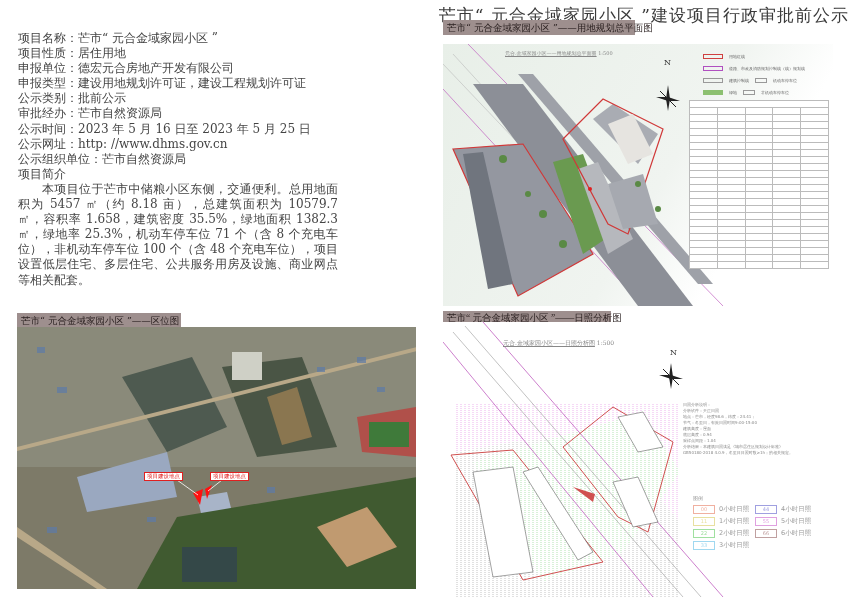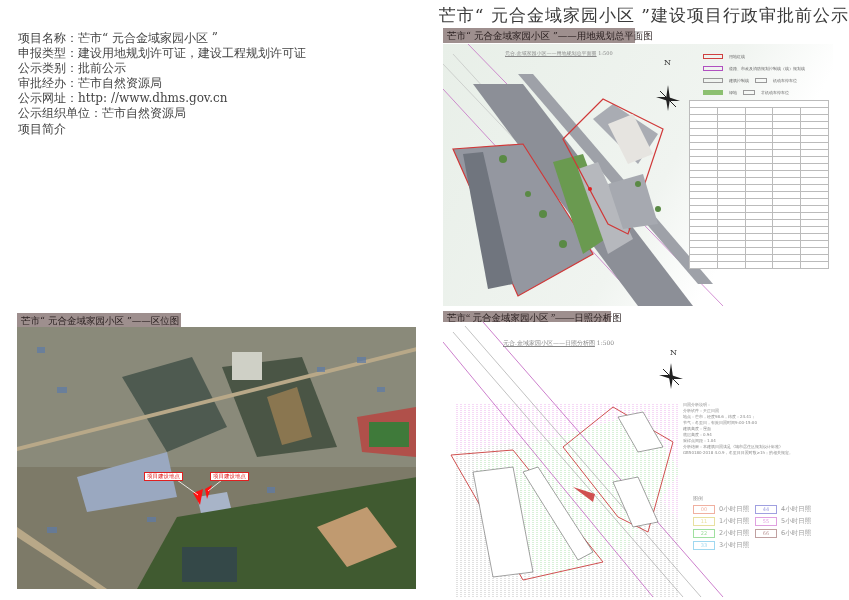--- a/index.html
+++ b/index.html
@@ -37,29 +37,33 @@
   .sun-legend .box { width: 22px; height: 9px; border: 1px solid; font-size: 5px; text-align: center; line-height: 7px; }
   .sun-notes { position: absolute; left: 240px; top: 80px; font-size: 4px; line-height: 6px; color: #888; width: 150px; font-family: "DejaVu Sans", sans-serif; }
 </style>
 </head>
 <body>
 
 <div class="title">芒市“ 元合金域家园小区 ”建设项目行政审批前公示</div>
 
 <div class="info">
   <div class="row"><span>项目名称：</span><span>芒市“ 元合金域家园小区 ”</span></div>
+  <div class="row"><span>项目性质：</span><span>居住用地</span></div>
+  <div class="row"><span>申报单位：</span><span>德宏元合房地产开发有限公司</span></div>
   <div class="row"><span>申报类型：</span><span>建设用地规划许可证，建设工程规划许可证</span></div>
   <div class="row"><span>公示类别：</span><span>批前公示</span></div>
   <div class="row"><span>审批经办：</span><span>芒市自然资源局</span></div>
+  <div class="row"><span>公示时间：</span><span>2023 年 5 月 16 日至 2023 年 5 月 25 日</span></div>
   <div class="row"><span>公示网址：</span><span>http: //www.dhms.gov.cn</span></div>
   <div class="row"><span>公示组织单位：</span><span>芒市自然资源局</span></div>
   <div class="row">项目简介</div>
+  <div class="para">本项目位于芒市中储粮小区东侧，交通便利。总用地面积为 5457 ㎡（约 8.18 亩），总建筑面积为 10579.7 ㎡，容积率 1.658，建筑密度 35.5%，绿地面积 1382.3 ㎡，绿地率 25.3%，机动车停车位 71 个（含 8 个充电车位），非机动车停车位 100 个（含 48 个充电车位），项目设置低层住宅、多层住宅、公共服务用房及设施、商业网点等相关配套。</div>
 </div>
 
-<div class="panel-head" style="left:443px; top:28px; width:192px;">芒市“ 元合金域家园小区 ”——用地规划总平面图</div>
+<div class="panel-head" style="left:443px; top:20px; width:192px;">芒市“ 元合金域家园小区 ”——用地规划总平面图</div>
 <div class="sitemap">
   <svg width="390" height="262" viewBox="0 0 390 262">
     <line x1="0" y1="20" x2="230" y2="262" stroke="#bbb" stroke-width="0.6"></line>
     <line x1="10" y1="10" x2="240" y2="262" stroke="#bbb" stroke-width="0.6"></line>
     <line x1="0" y1="45" x2="200" y2="262" stroke="#c060c0" stroke-width="0.7"></line>
     <line x1="25" y1="0" x2="280" y2="262" stroke="#c060c0" stroke-width="0.7"></line>
     <polygon points="30,40 80,40 250,262 195,262" fill="#8c8f97"></polygon>
     <polygon points="75,30 90,30 270,240 255,240" fill="#9ea1a8"></polygon>
     <polygon points="10,105 80,100 150,210 75,252" fill="#9497a0" stroke="#d03838" stroke-width="1.2"></polygon>
     <polygon points="110,118 140,110 170,190 140,210" fill="#6a9a50"></polygon>

